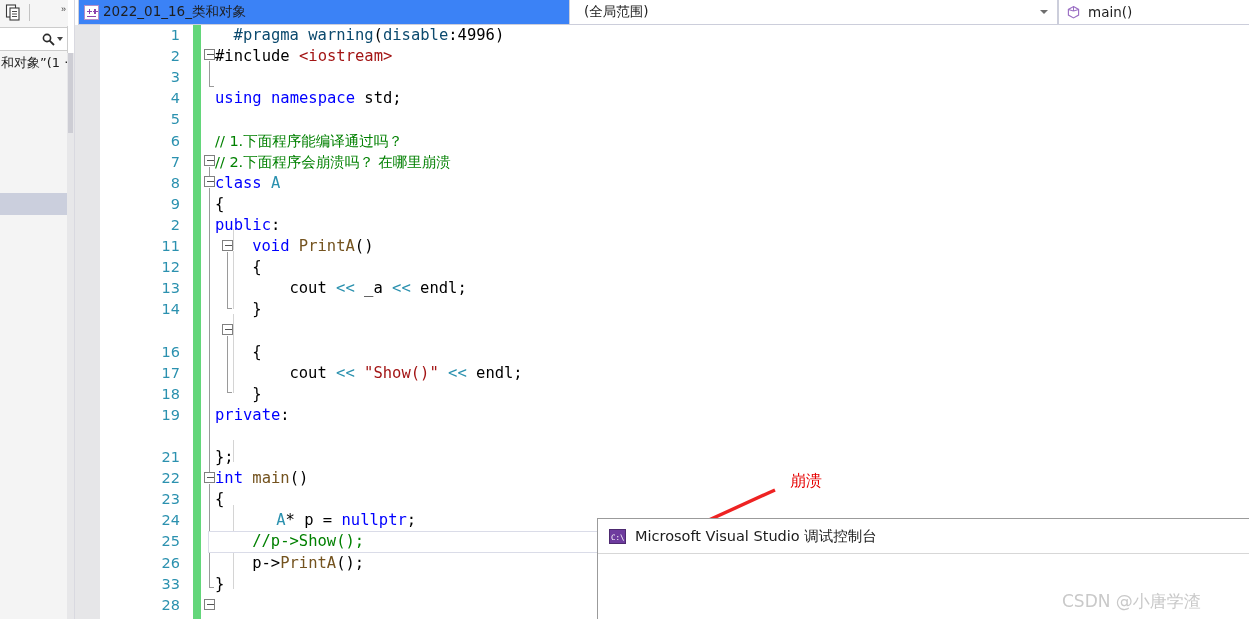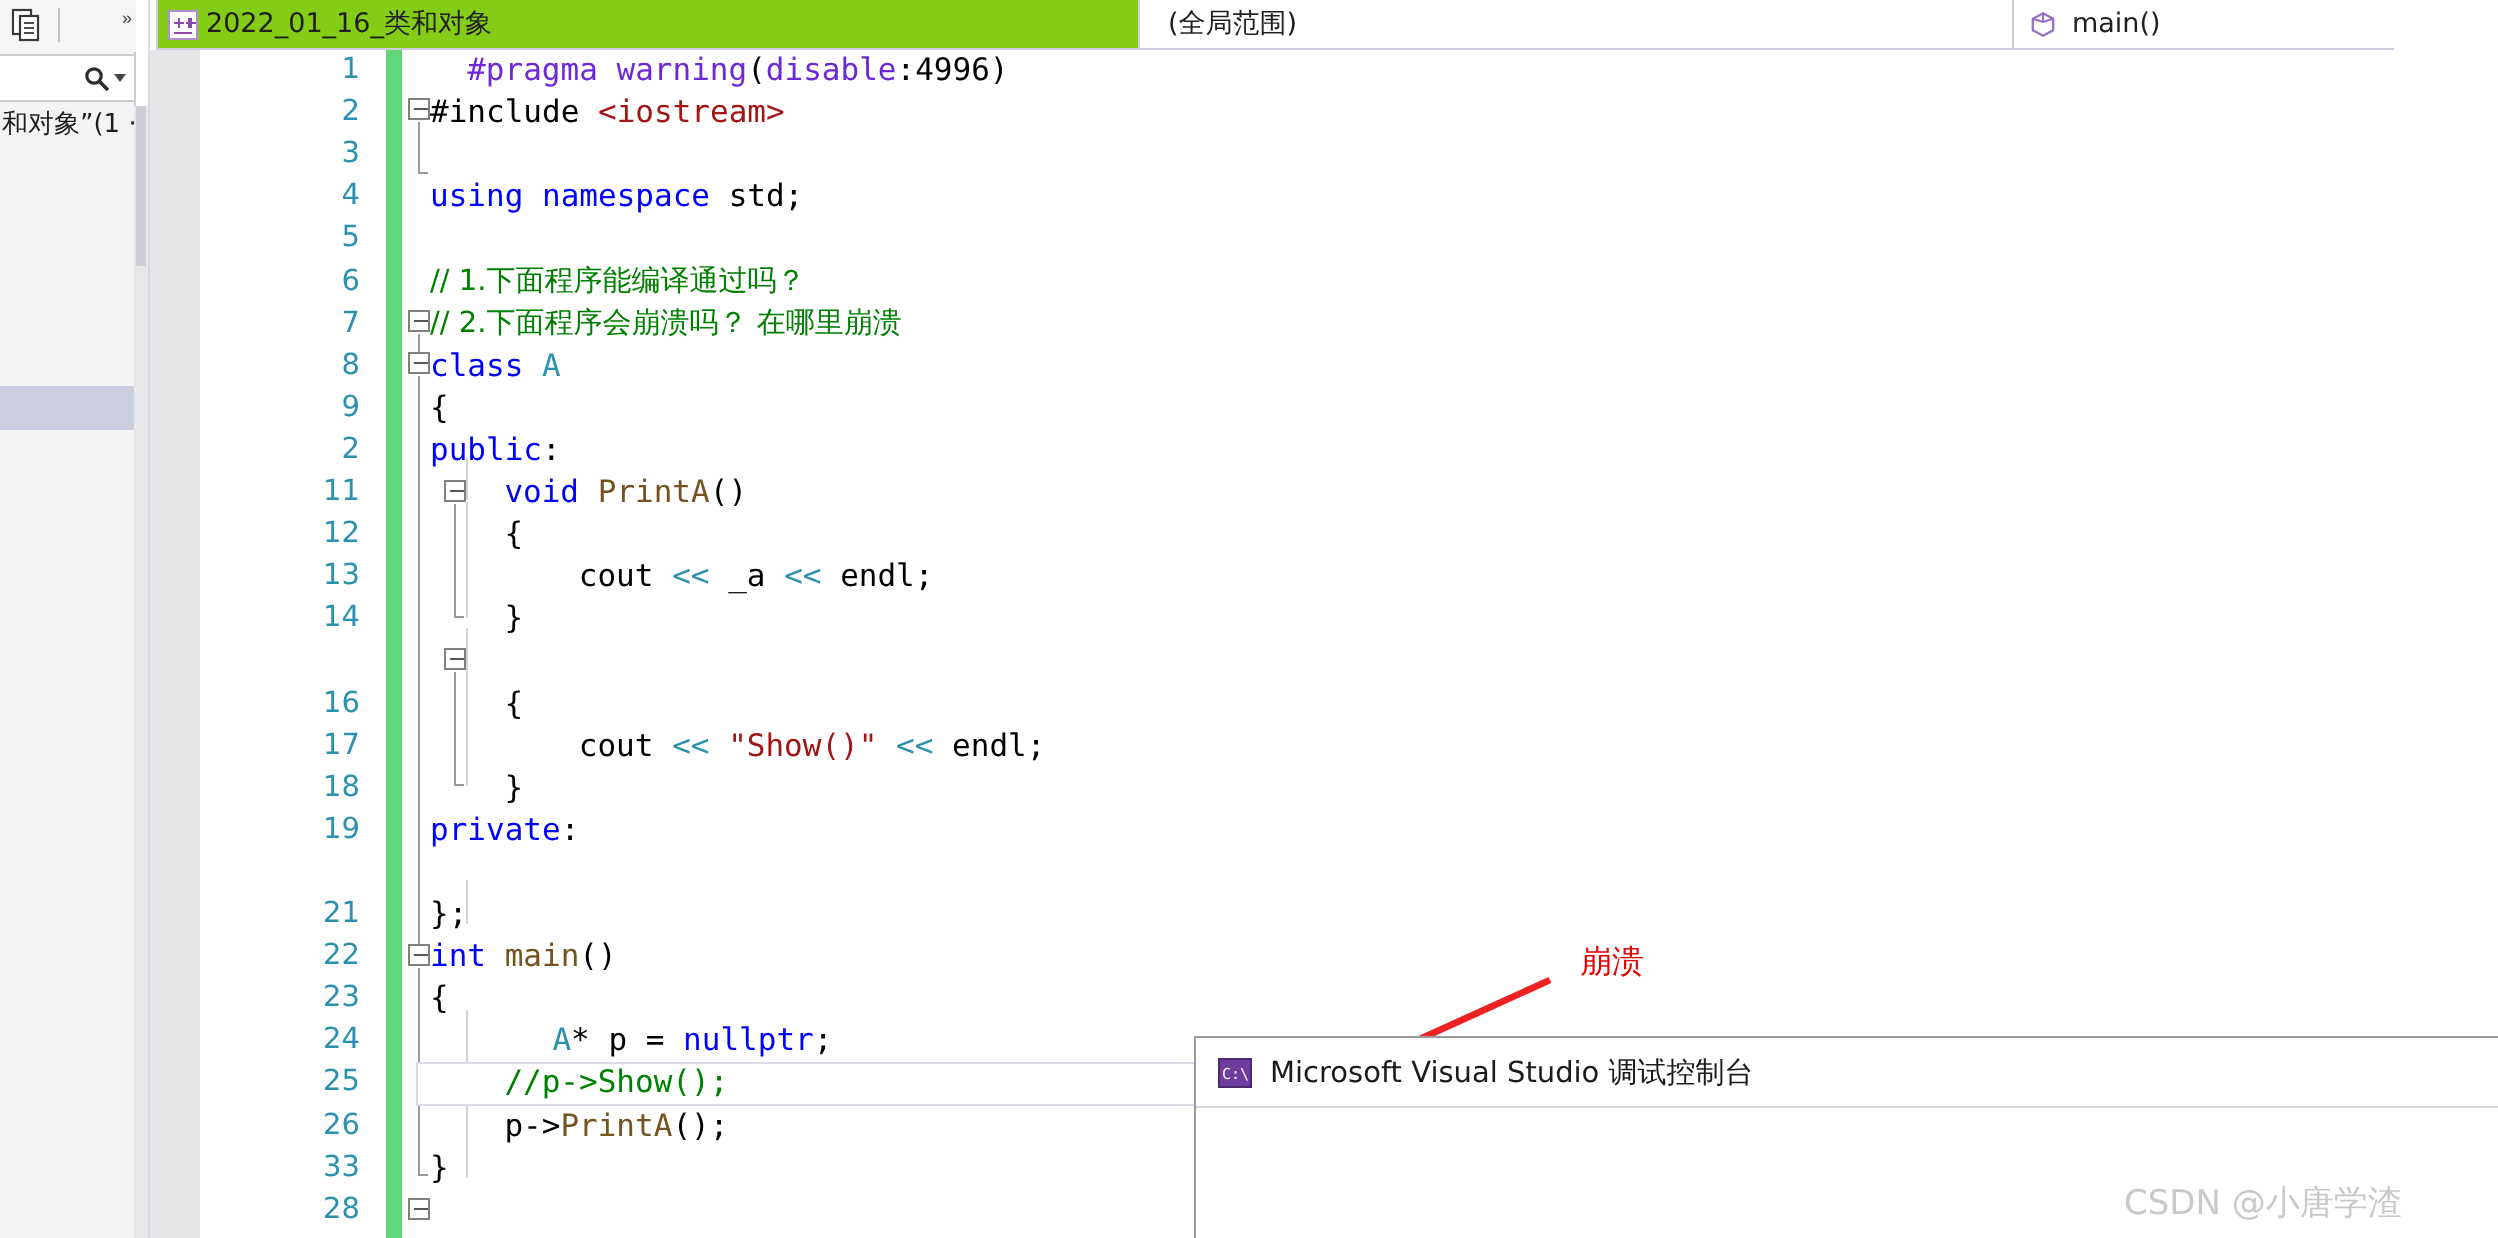--- a/index.html
+++ b/index.html
@@ -73,21 +73,21 @@
     position: absolute; left: 74px; top: 0; width: 1px; height: 619px; background: #d9d9e0;
   }
 
   
   .tab-strip {
     position: absolute; left: 75px; top: 0; width: 1174px; height: 25px;
     background: #ffffff;
   }
   .doc-tab {
     position: absolute; left: 3px; top: 0; width: 515px; height: 25px;
-    background: #84cc16; border: 1px solid #cccedb; border-top: none;
+    background: #3b82f6; border: 1px solid #cccedb; border-top: none;
     display: flex; align-items: center; padding-left: 5px;
   }
   .tab-proj-icon {
     width: 15px; height: 15px; position: relative; flex: 0 0 auto;
     border: 1px solid #b48ec9; background: #ffffff; margin-right: 4px;
   }
   .tab-proj-icon .plus-a, .tab-proj-icon .plus-b {
     position: absolute; background: #8e44ad;
   }
   .tab-label {
@@ -107,21 +107,21 @@
   .scope-label {
     font-size: 13.5px; color: #1e1e1e; white-space: nowrap;
     font-family: "DejaVu Sans", sans-serif;
   }
   .scope-caret {
     position: absolute; right: 9px; top: 10px;
     width: 0; height: 0; border-left: 4px solid transparent;
     border-right: 4px solid transparent; border-top: 4px solid #6e6e6e;
   }
   .member-box {
-    position: absolute; left: 931px; top: 0; width: 191px; height: 25px;
+    position: absolute; left: 983px; top: 0; width: 191px; height: 25px;
     background: #ffffff; border: 1px solid #cccedb; border-top: none; border-right: none;
     display: flex; align-items: center; padding-left: 7px;
   }
   .member-icon { width: 15px; height: 15px; margin-right: 7px; flex: 0 0 auto; }
   .member-label {
     font-size: 13.5px; color: #1e1e1e; white-space: nowrap;
     font-family: "DejaVu Sans", sans-serif;
   }
 
   
@@ -144,21 +144,21 @@
   .lineno {
     position: absolute; left: 0; width: 80px; text-align: right;
     color: #2b91af; font-family: "DejaVu Sans", sans-serif; font-size: 14.5px;
   }
   .codetext {
     position: absolute; left: 115px; white-space: pre;
   }
   .cjk { font-family: "DejaVu Sans", sans-serif; font-size: 14.5px; }
 
   
-  .t-gray   { color: #6d28d9; }
+  .t-gray   { color: #0c4a6e; }
   .t-blue   { color: #0000ff; }
   .t-dkred  { color: #a31515; }
   .t-black  { color: #000000; }
   .t-green  { color: #008000; }
   .t-teal   { color: #2b91af; }
   .t-cyan   { color: #2b91af; }
   .t-num    { color: #000000; }
   .t-func   { color: #74531f; }
 
   

